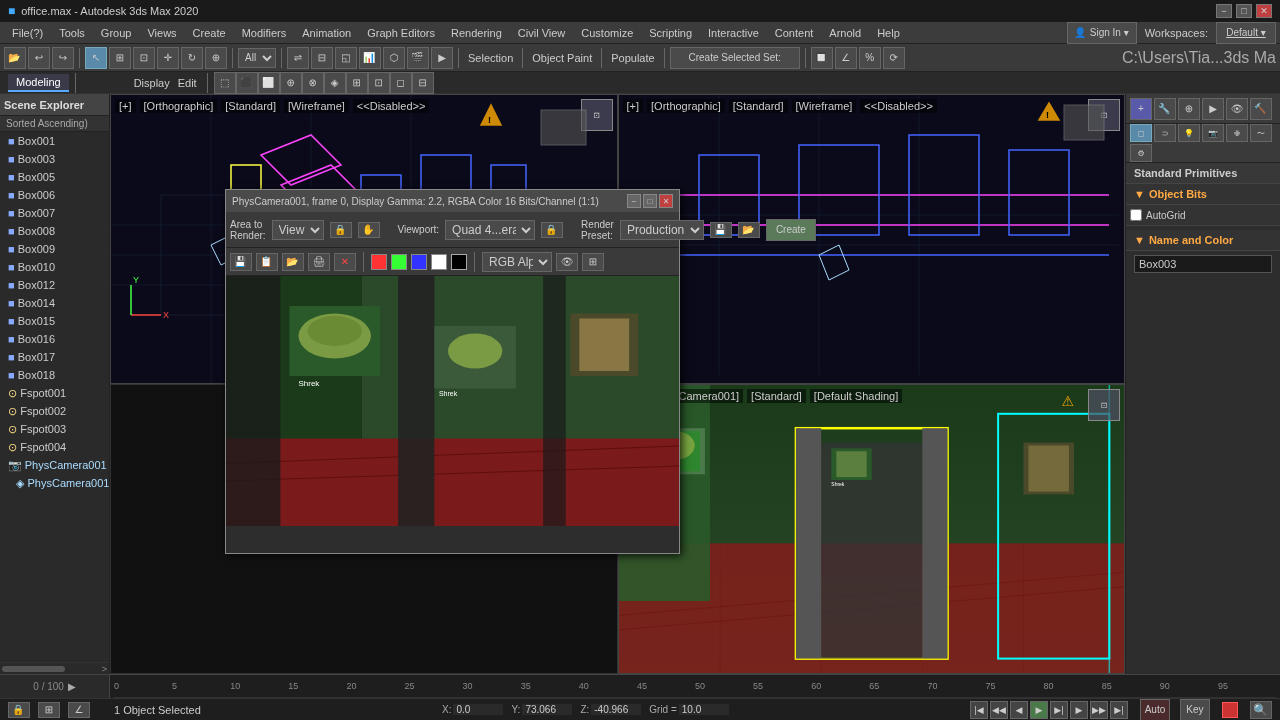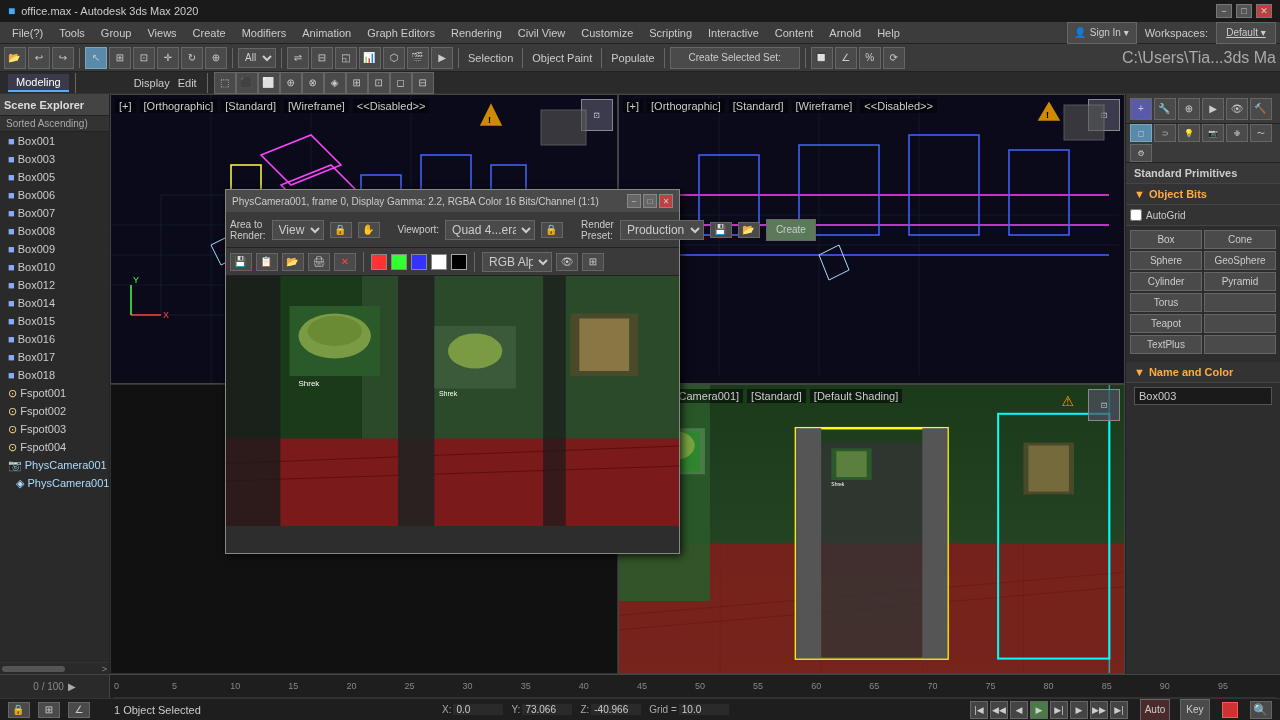--- a/index.html
+++ b/index.html
@@ -480,34 +480,20 @@
       <span>▼</span>
       <span>Object Bits</span>
     </div>
     <div style="padding:4px;background:#333;border-bottom:1px solid #444;">
       <label style="font-size:10px;color:#ccc;display:flex;align-items:center;gap:4px;">
         <input type="checkbox" style="width: 12px; height: 12px;">
         <span>AutoGrid</span>
       </label>
     </div>
 
-    <div class="rp-grid">
-      <div class="rp-btn">Box</div>
-      <div class="rp-btn">Cone</div>
-      <div class="rp-btn">Sphere</div>
-      <div class="rp-btn">GeoSphere</div>
-      <div class="rp-btn">Cylinder</div>
-      <div class="rp-btn">Pyramid</div>
-      <div class="rp-btn">Torus</div>
-      <div class="rp-btn"></div>
-      <div class="rp-btn">Teapot</div>
-      <div class="rp-btn"></div>
-      <div class="rp-btn">TextPlus</div>
-      <div class="rp-btn"></div>
-    </div>
 
     <div class="rp-section-title" style="margin-top:4px;">
       <span>▼</span>
       <span>Name and Color</span>
     </div>
     <div class="rp-name-section">
       <input class="rp-name-input" value="Box003" style="">
     </div>
   </div>
 </div>

